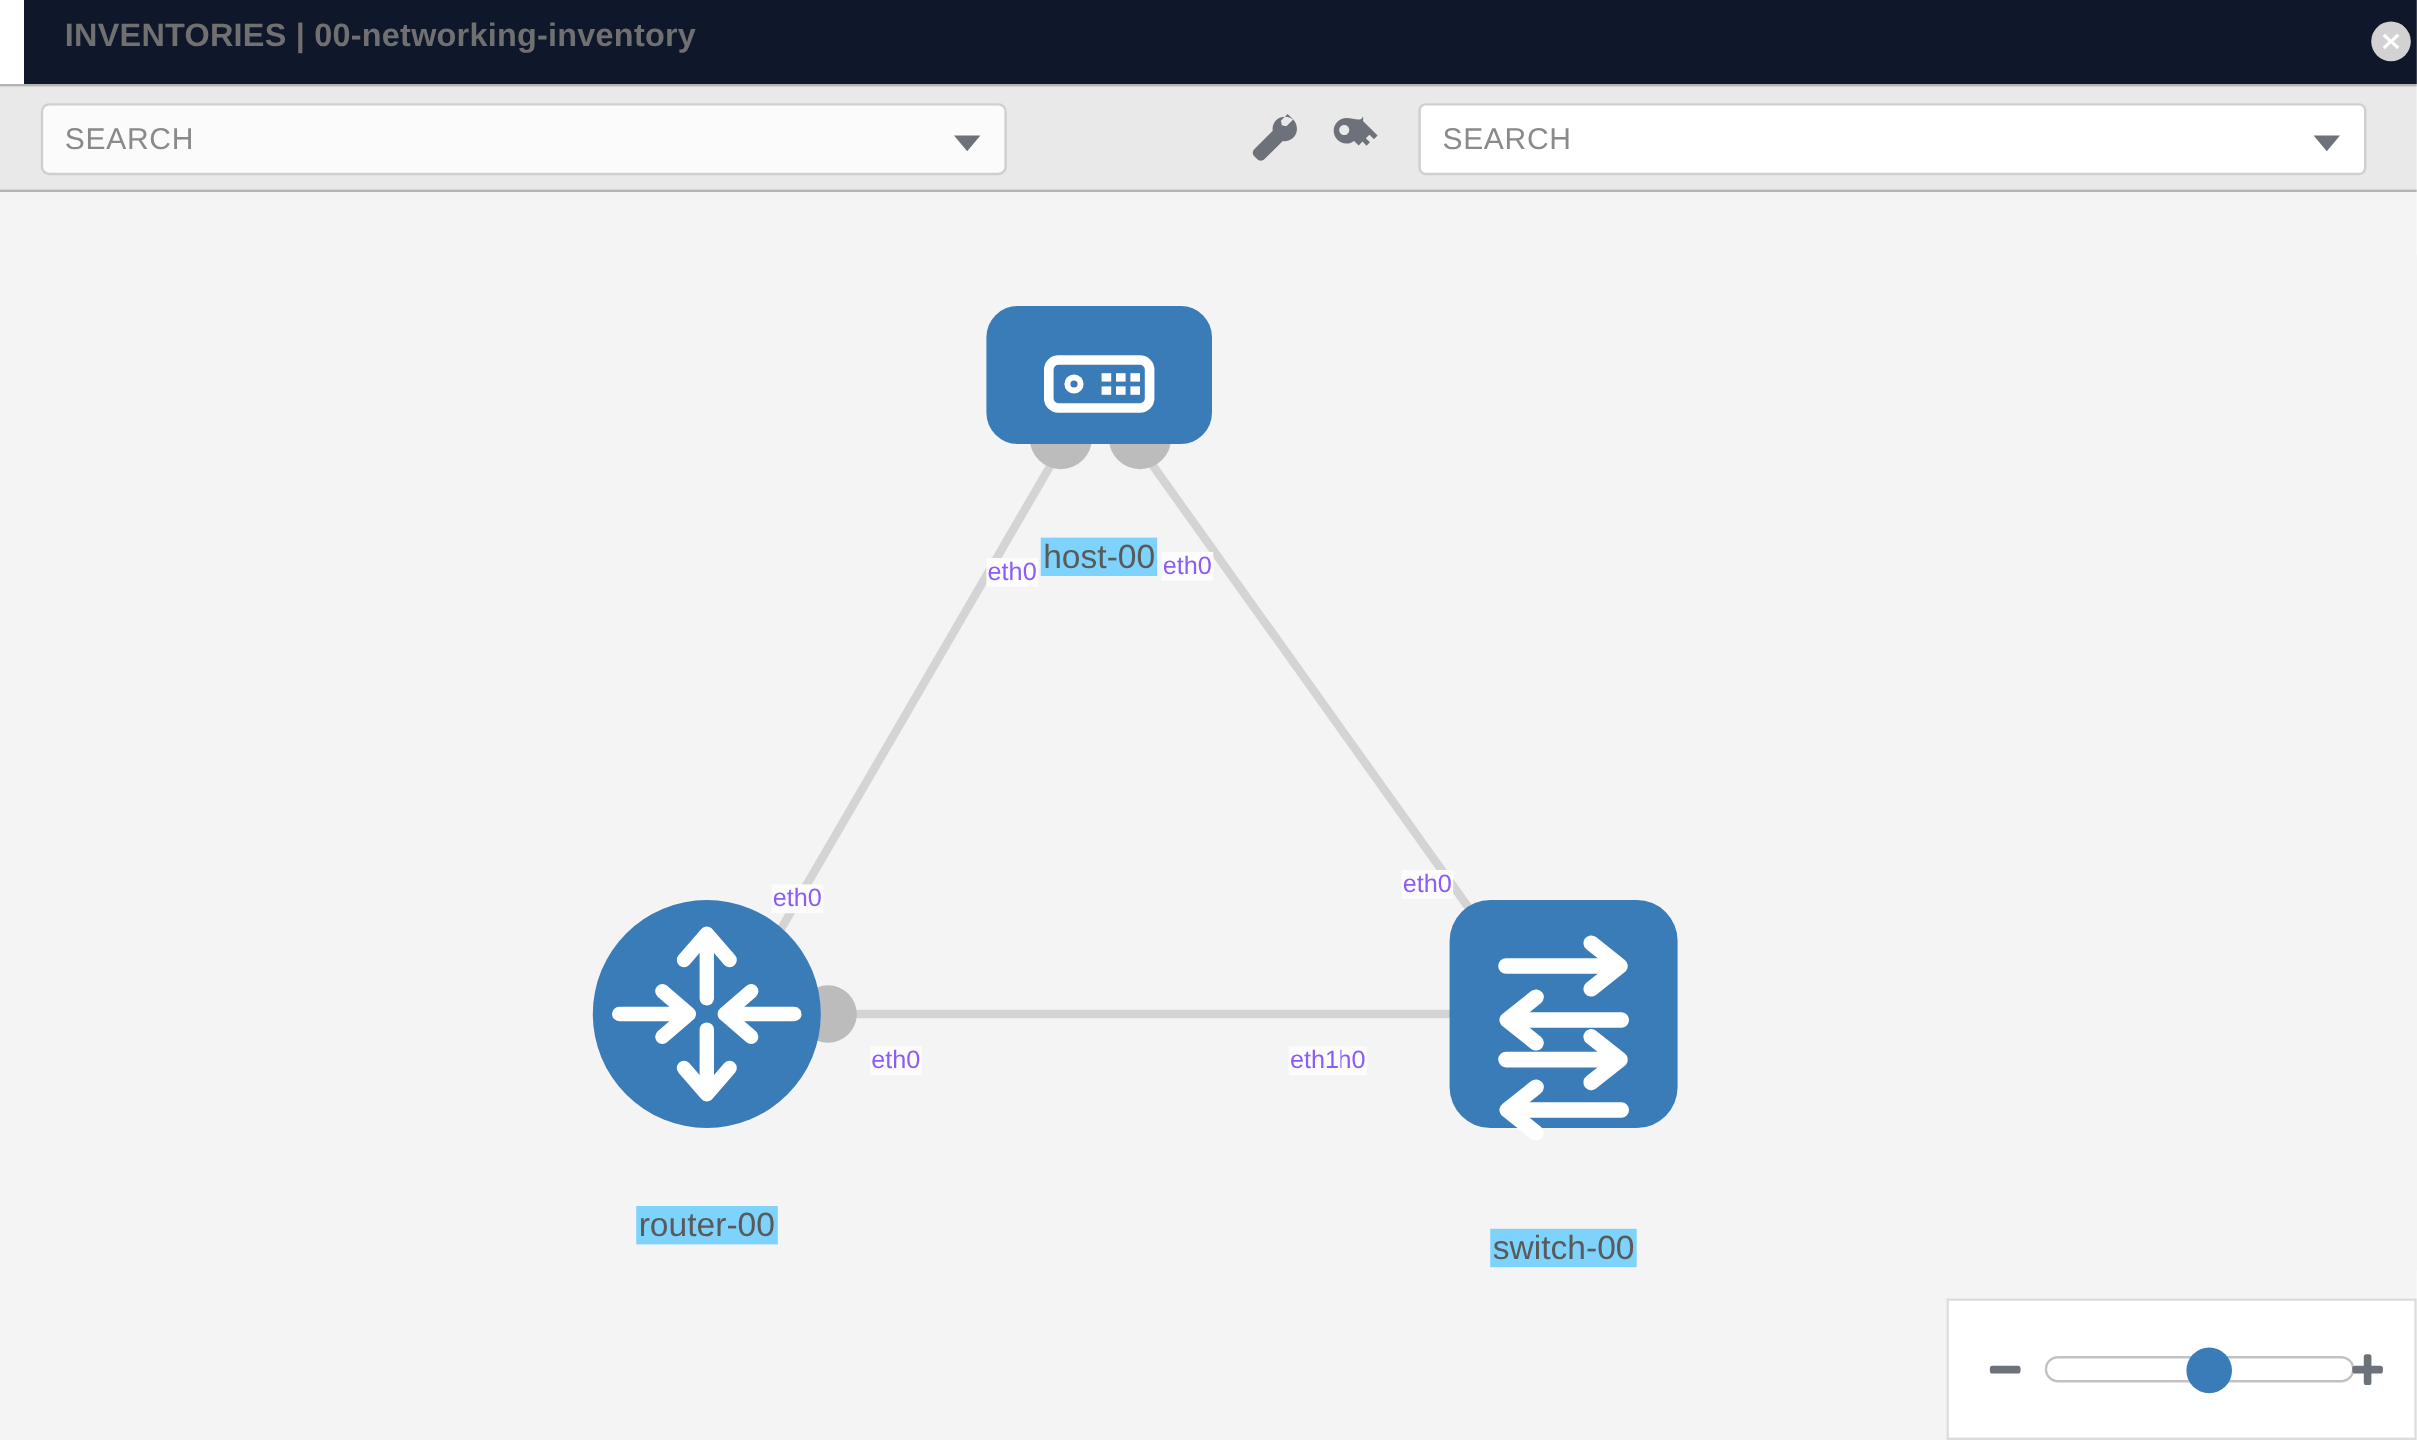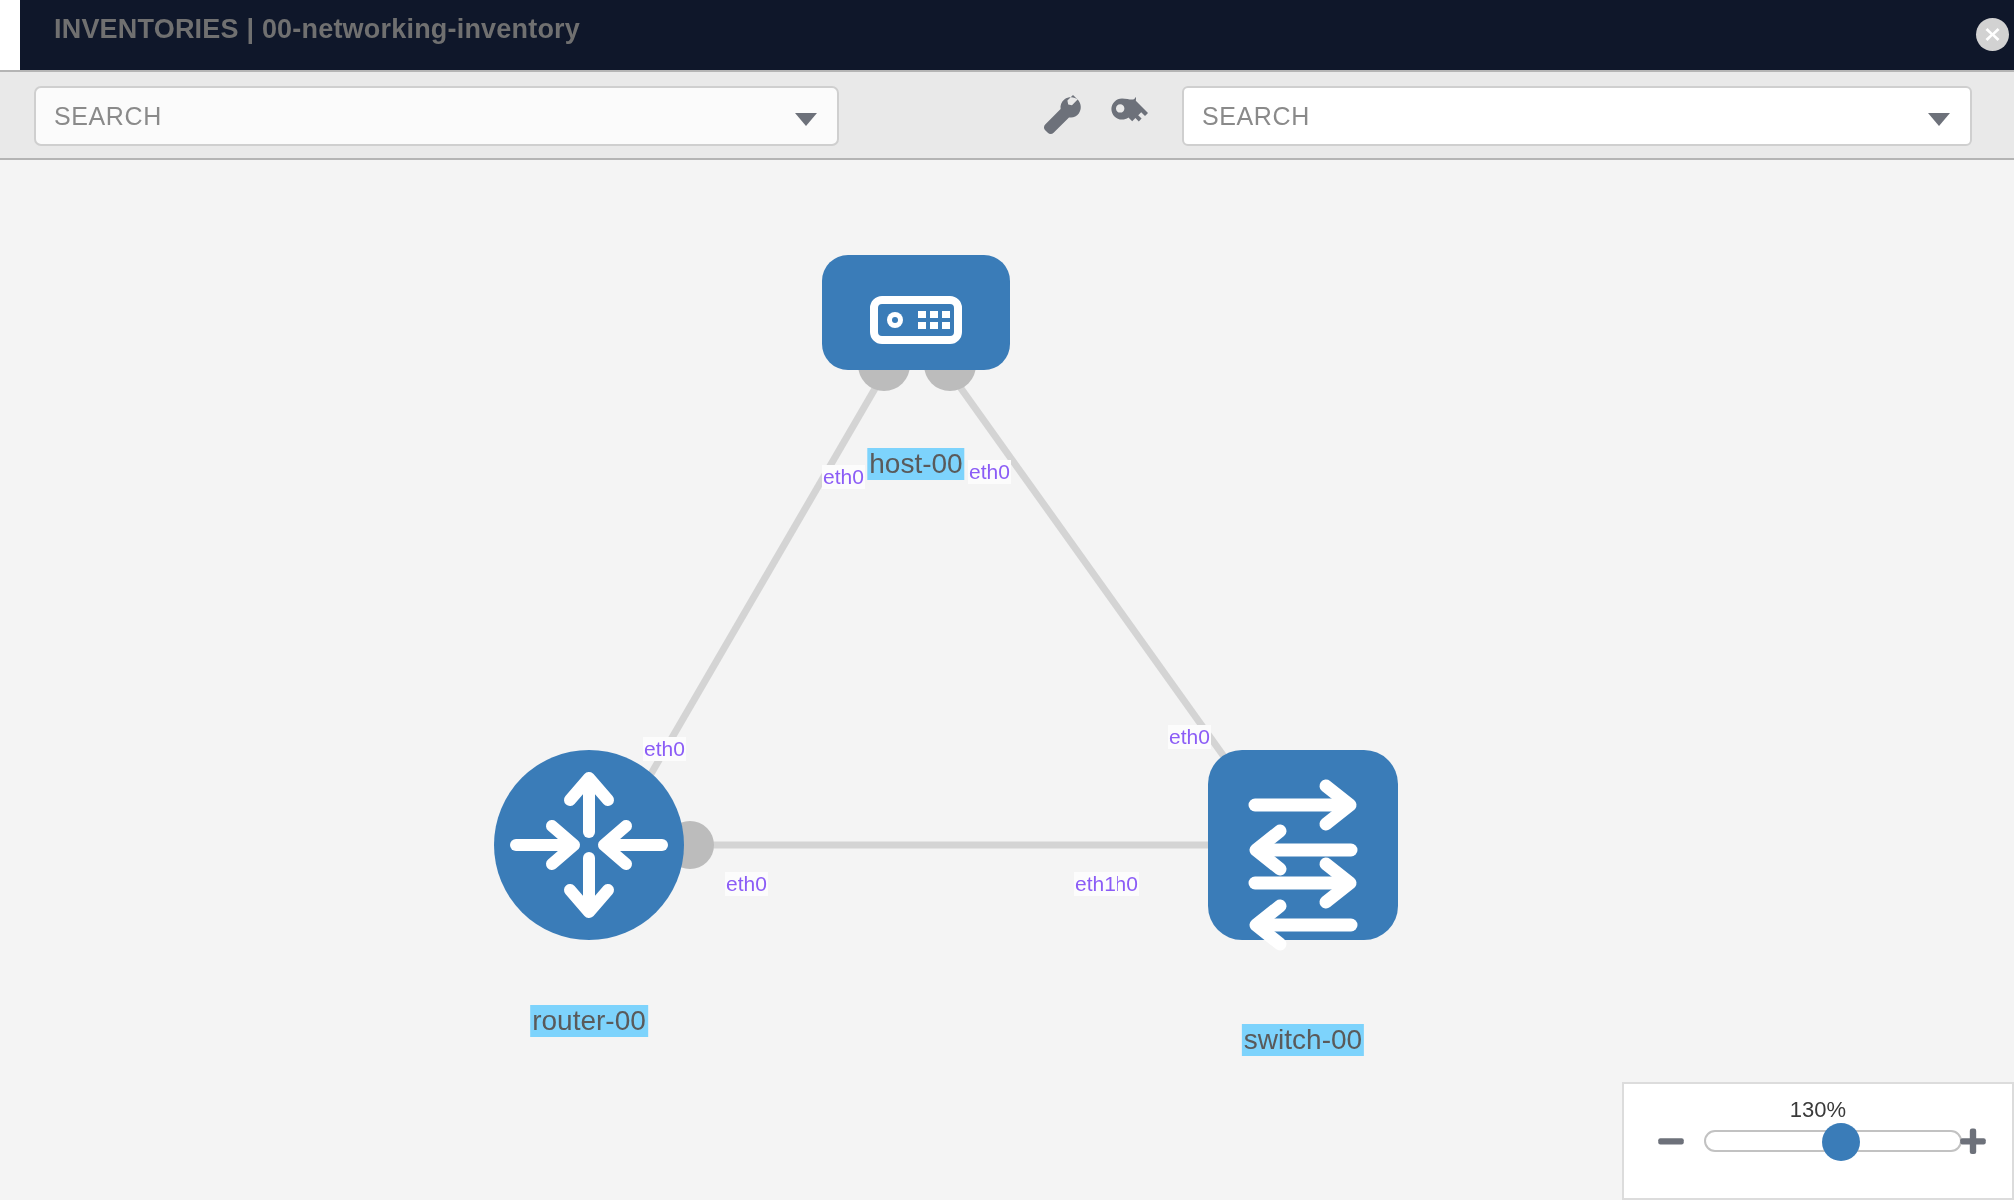--- a/index.html
+++ b/index.html
@@ -241,21 +241,20 @@
     <div class="iface-label" style="left:822px; top:305px;">eth0</div>
     <div class="iface-label" style="left:968px; top:300px;">eth0</div>
     <div class="iface-label" style="left:643px; top:577px;">eth0</div>
     <div class="iface-label" style="left:1168px; top:565px;">eth0</div>
     <div class="iface-label" style="left:725px; top:712px;">eth0</div>
     <div class="iface-label" style="left:1096px; top:712px;">eth0</div>
     <div class="iface-label" style="left:1074px; top:712px;">eth1</div>
   </div>
 
   <div class="zoom-panel">
-    <div class="zoom-value">130%</div>
 
     <div class="zoom-minus">
       <svg width="34" height="34" viewBox="0 0 24 24" aria-hidden="true">
         <rect x="3" y="10" width="18" height="4.5" rx="1.5" fill="#6d717a"></rect>
       </svg>
     </div>
 
     <div class="zoom-track">
       <div class="zoom-thumb" id="zoomThumb" style="left: calc(53% - 19px);"></div>
     </div>

